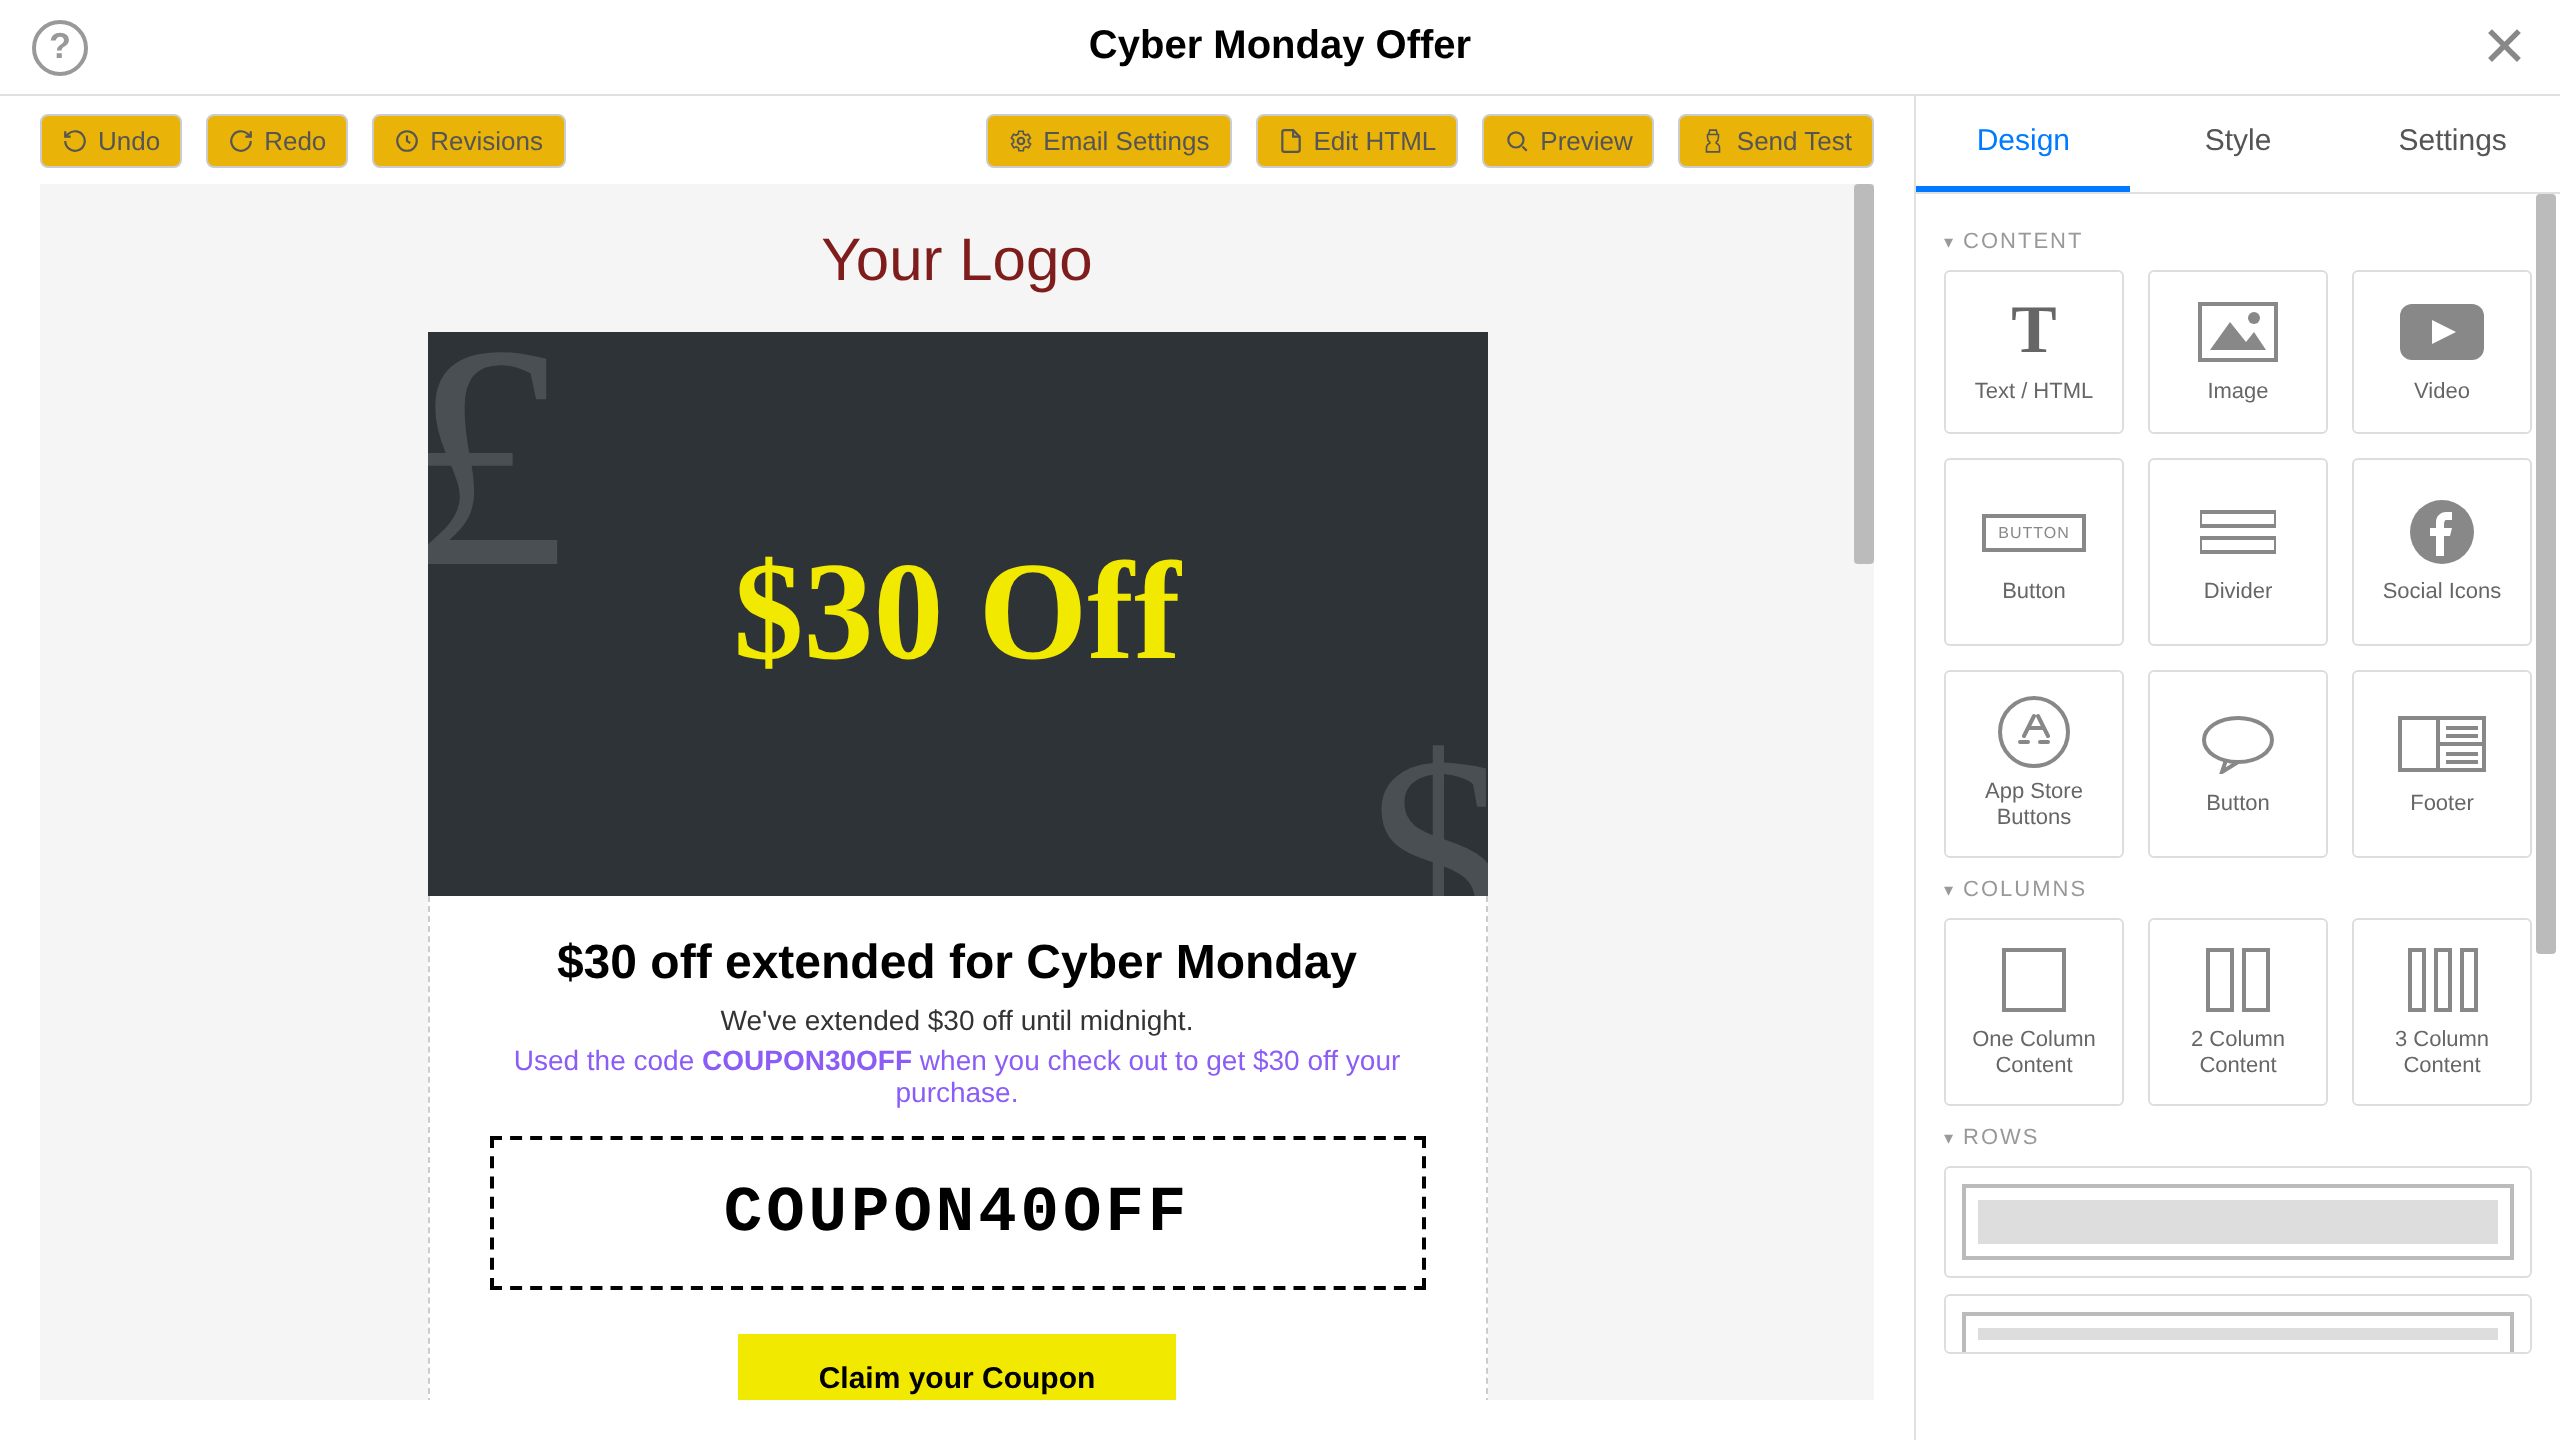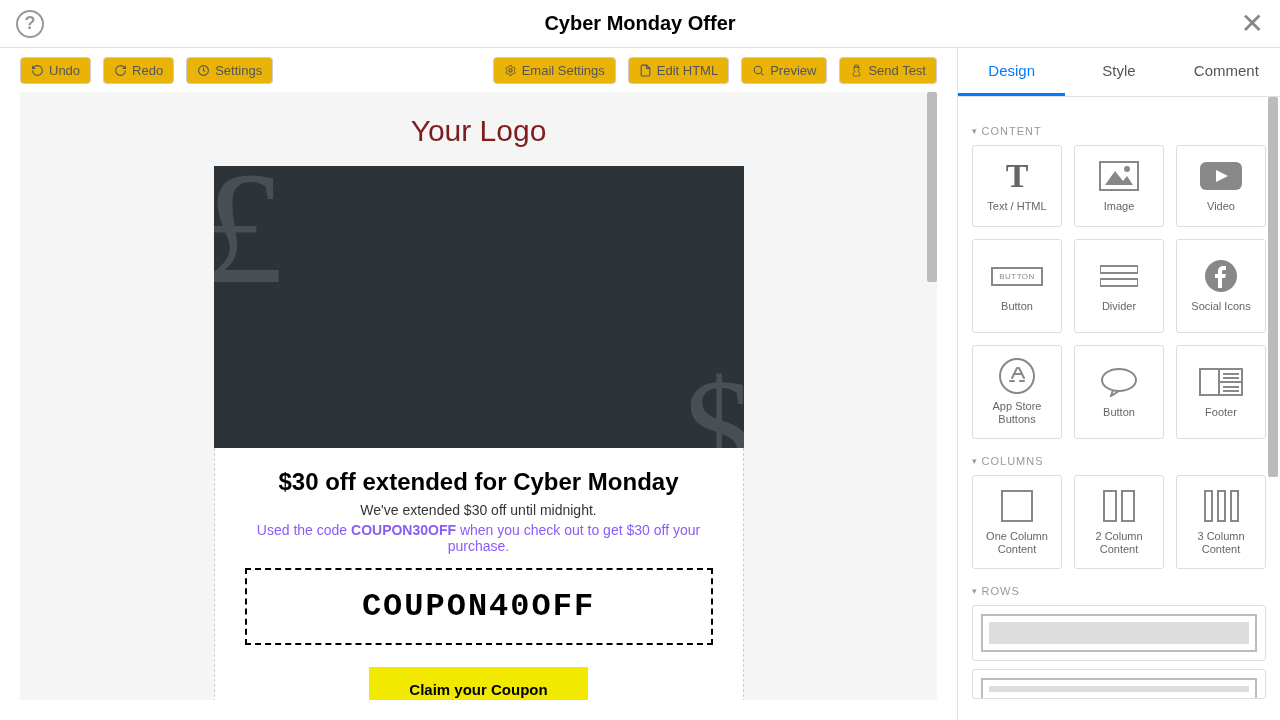--- a/index.html
+++ b/index.html
@@ -33,21 +33,21 @@
 .content-block .line2 { font-size: 14px; color: #8b5cf6; }
 .content-block .line2 .code { font-weight: 700; }
 .coupon-box { margin: 14px 12px 0; border: 2px dashed #000; padding: 18px 0; font-family: "Courier New", monospace; font-size: 32px; letter-spacing: 2px; font-weight: 600; }
 .cta-btn { margin: 22px auto 0; background: #f2e900; color: #000; font-weight: 700; font-size: 15px; padding: 14px 40px; display: inline-block; }
 
 .sidebar { width: 322px; display: flex; flex-direction: column; background: #fff; }
 .side-tabs { display: flex; border-bottom: 1px solid #e0e0e0; }
 .side-tab { flex: 1; text-align: center; padding: 14px 0; font-size: 15px; color: #555; cursor: pointer; }
 .side-tab.active { color: #007bff; border-bottom: 3px solid #007bff; font-weight: 500; }
 .side-content { flex: 1; overflow-y: auto; padding: 12px 14px; position: relative; }
-.section-label { font-size: 11px; color: #999; letter-spacing: 1px; margin: 16px 0 8px; display: flex; align-items: center; gap: 4px; text-transform: uppercase; }
+.section-label { font-size: 11px; color: #999; letter-spacing: 1px; margin: 6px 0 8px; display: flex; align-items: center; gap: 4px; text-transform: uppercase; }
 .section-label::before { content: "▾"; font-size: 9px; color: #999; }
 .grid3 { display: grid; grid-template-columns: repeat(3, 1fr); gap: 12px; margin-bottom: 10px; }
 .widget { border: 1px solid #ddd; border-radius: 3px; padding: 10px 4px; display: flex; flex-direction: column; align-items: center; justify-content: center; min-height: 82px; cursor: pointer; background: #fff; }
 .widget .icon { height: 36px; display: flex; align-items: center; justify-content: center; color: #888; }
 .widget .label { font-size: 11px; color: #666; text-align: center; margin-top: 6px; line-height: 1.2; }
 .widget.tall { min-height: 94px; }
 
 .row-preview { border: 1px solid #ddd; border-radius: 3px; padding: 8px; margin-bottom: 8px; cursor: pointer; }
 .row-preview .inner { border: 2px solid #bbb; padding: 6px; }
 .row-preview .bar { background: #ddd; height: 22px; }
@@ -85,21 +85,21 @@
               <path d="M21 12a9 9 0 1 1-3-6.7L21 8"></path>
               <path d="M21 3v5h-5"></path>
             </svg>
             <span>Redo</span>
           </button>
         <button class="tb-btn">
             <svg viewBox="0 0 24 24" fill="none" stroke="currentColor" stroke-width="2">
               <circle cx="12" cy="12" r="9"></circle>
               <path d="M12 7v5l3 2"></path>
             </svg>
-            <span>Settings</span>
+            <span>Revisions</span>
           </button>
       </div>
       <div class="tb-group-right">
         <button class="tb-btn">
             <svg viewBox="0 0 24 24" fill="none" stroke="currentColor" stroke-width="2">
               <circle cx="12" cy="12" r="3"></circle>
               <path d="M19 12a7 7 0 0 1-.1 1.2l2 1.6-2 3.4-2.4-1a7 7 0 0 1-2 1.2l-.4 2.6h-4l-.4-2.6a7 7 0 0 1-2-1.2l-2.4 1-2-3.4 2-1.6A7 7 0 0 1 5 12a7 7 0 0 1 .1-1.2l-2-1.6 2-3.4 2.4 1a7 7 0 0 1 2-1.2L9.9 3h4l.4 2.6a7 7 0 0 1 2 1.2l2.4-1 2 3.4-2 1.6c.7.4.1.8.1 1.2z" stroke-width="1.5"></path>
             </svg>
             <span>Email Settings</span>
           </button>
@@ -125,37 +125,38 @@
           </button>
       </div>
     </div>
     <div class="canvas">
       <div class="canvas-scroll"></div>
       <div class="email-body">
         <div class="logo-row">Your Logo</div>
         <div class="hero">
           <div class="bg-pound">£</div>
           <div class="bg-dollar">$</div>
+          <div class="amount">$30 Off</div>
         </div>
         <div class="content-block">
           <h2>$30 off extended for Cyber Monday</h2>
           <div class="line1">We've extended $30 off until midnight.</div>
           <div class="line2"><span>Used the code </span><span class="code">COUPON30OFF</span><span> when you check out to get $30 off your purchase.</span></div>
           <div class="coupon-box">COUPON40OFF</div>
           <div class="cta-btn">Claim your Coupon</div>
         </div>
       </div>
     </div>
   </div>
 
   <div class="sidebar">
     <div class="side-tabs">
       <div class="side-tab active">Design</div>
       <div class="side-tab">Style</div>
-      <div class="side-tab">Comment</div>
+      <div class="side-tab">Settings</div>
     </div>
     <div class="side-content">
       <div class="side-scroll"></div>
 
       <div class="section-label">CONTENT</div>
       <div class="grid3">
         <div class="widget">
           <div class="icon" style="font-family:Georgia,serif;font-size:34px;font-weight:bold;color:#666;">T</div>
           <div class="label">Text / HTML</div>
         </div>

